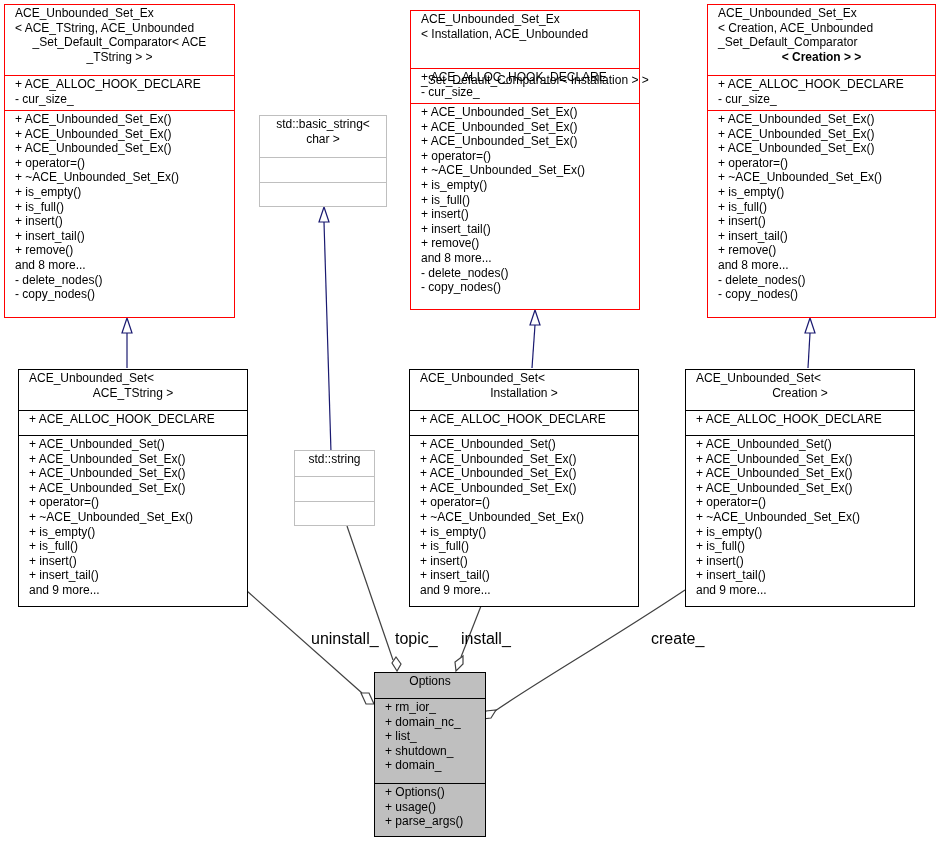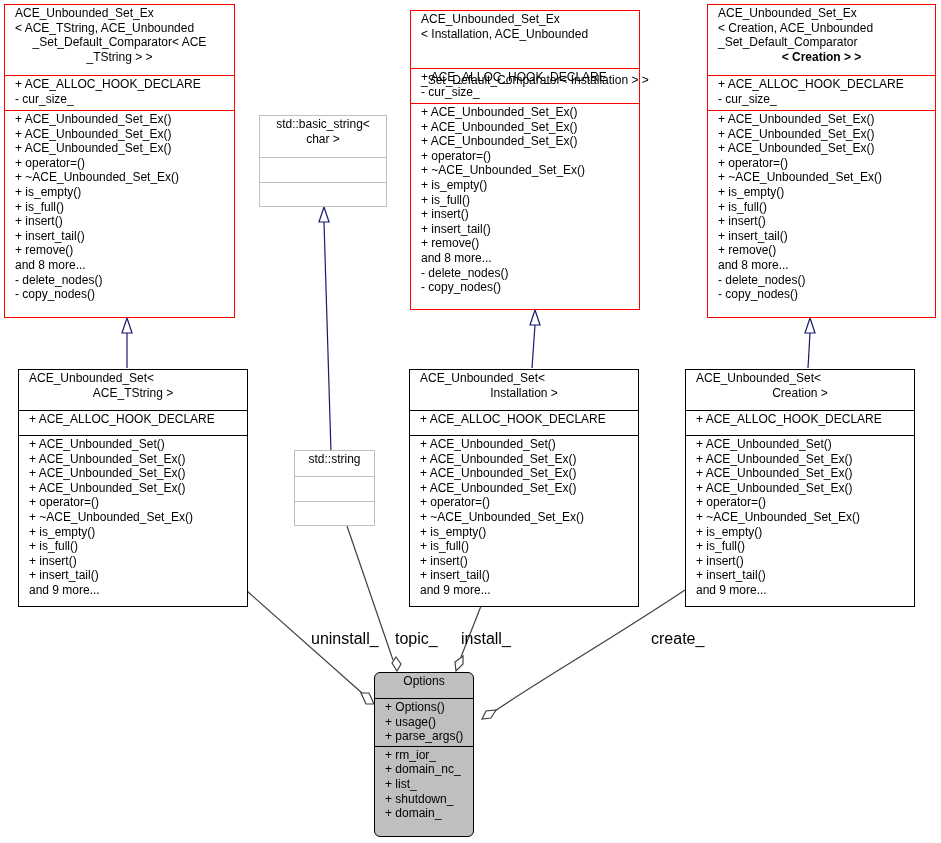--- a/index.html
+++ b/index.html
@@ -107,19 +107,19 @@
       <div class="sec" style="height: 25px;"><span class="line">+ ACE_ALLOC_HOOK_DECLARE</span></div>
       <div class="sec"><span class="line">+ ACE_Unbounded_Set()</span><span class="line">+ ACE_Unbounded_Set_Ex()</span><span class="line">+ ACE_Unbounded_Set_Ex()</span><span class="line">+ ACE_Unbounded_Set_Ex()</span><span class="line">+ operator=()</span><span class="line">+ ~ACE_Unbounded_Set_Ex()</span><span class="line">+ is_empty()</span><span class="line">+ is_full()</span><span class="line">+ insert()</span><span class="line">+ insert_tail()</span><span class="line">and 9 more...</span></div>
     </div>
 
   <div class="box black" style="left:685px; top:369px; width:230px; height:238px;">
       <div class="sec title" style="height: 40px;"><span class="line" style="text-align: left;">ACE_Unbounded_Set&lt;</span><span class="line" style="text-align: center;">Creation &gt;</span></div>
       <div class="sec" style="height: 25px;"><span class="line">+ ACE_ALLOC_HOOK_DECLARE</span></div>
       <div class="sec"><span class="line">+ ACE_Unbounded_Set()</span><span class="line">+ ACE_Unbounded_Set_Ex()</span><span class="line">+ ACE_Unbounded_Set_Ex()</span><span class="line">+ ACE_Unbounded_Set_Ex()</span><span class="line">+ operator=()</span><span class="line">+ ~ACE_Unbounded_Set_Ex()</span><span class="line">+ is_empty()</span><span class="line">+ is_full()</span><span class="line">+ insert()</span><span class="line">+ insert_tail()</span><span class="line">and 9 more...</span></div>
     </div>
 
-  <div class="box sel" style="left:374px; top:672px; width:100px; height:165px;border-radius:6px;">
+  <div class="box sel" style="left:374px; top:672px; width:112px; height:165px;">
       <div class="sec title" style="height: 25px;"><span class="line" style="text-align: center;">Options</span></div>
+      <div class="sec" style="height: 85px;"><span class="line">+ rm_ior_</span><span class="line">+ domain_nc_</span><span class="line">+ list_</span><span class="line">+ shutdown_</span><span class="line">+ domain_</span></div>
       <div class="sec"><span class="line">+ Options()</span><span class="line">+ usage()</span><span class="line">+ parse_args()</span></div>
-      <div class="sec" style="height: 85px;"><span class="line">+ rm_ior_</span><span class="line">+ domain_nc_</span><span class="line">+ list_</span><span class="line">+ shutdown_</span><span class="line">+ domain_</span></div>
     </div>
 
 </div>
 
 </body></html>

